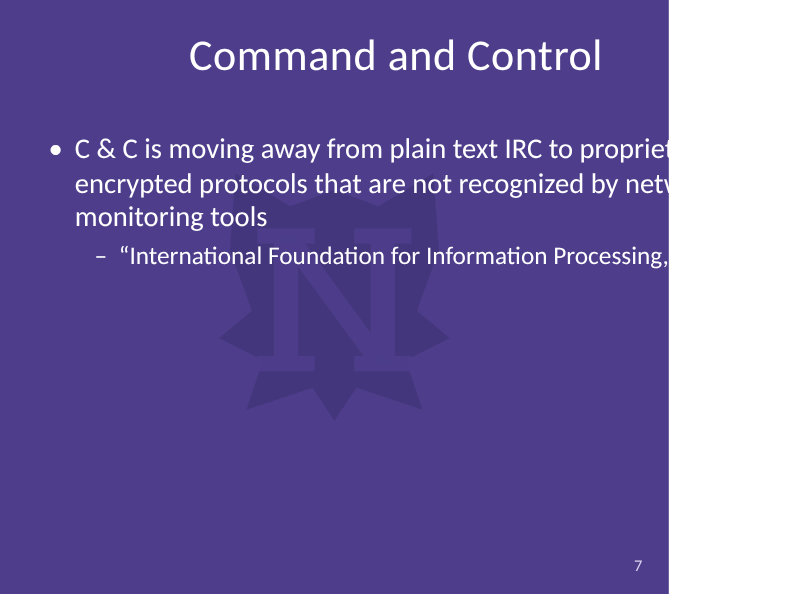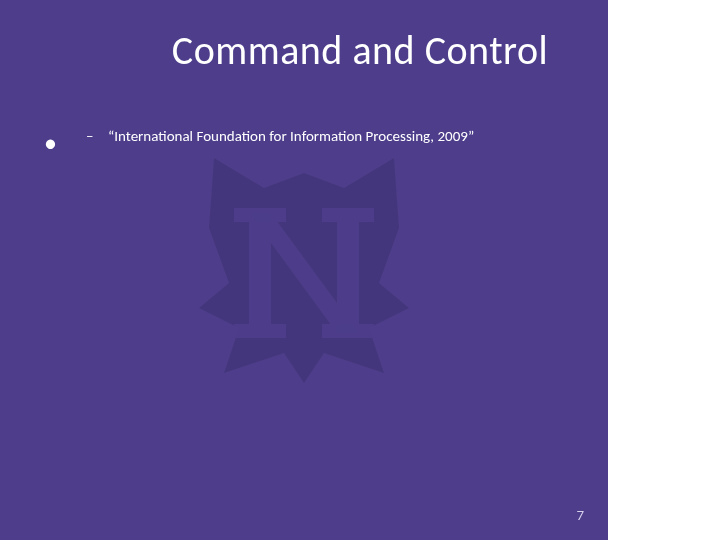--- a/index.html
+++ b/index.html
@@ -58,21 +58,21 @@
     position: absolute;
     left: 4px;
     top: 0;
     font-size: 26px;
     line-height: 1.18;
   }
   ul.sub {
     list-style: none;
     margin: 8px 0 0 0;
     padding: 0 0 0 18px;
-    font-size: 15px;
+    font-size: 23px;
   }
   ul.sub > li {
     position: relative;
     padding-left: 22px;
   }
   ul.sub > li::before {
     content: "–";
     position: absolute;
     left: 0;
     top: 0;
@@ -105,20 +105,21 @@
         <rect x="168" y="206" width="52" height="14" fill="#4d3d8b" opacity="0.9"></rect>
       </g>
     </svg>
   </div>
 
   <div class="title">Command and Control</div>
 
   <div class="content">
     <ul class="top">
       <li>
+        <span>C &amp; C is moving away from plain text IRC to proprietary encrypted protocols that are not recognized by network monitoring tools</span>
         <ul class="sub">
           <li>
             <span>“International Foundation for Information Processing, 2009”</span>
           </li>
         </ul>
       </li>
     </ul>
   </div>
 
   <div class="pagenum">7</div>

